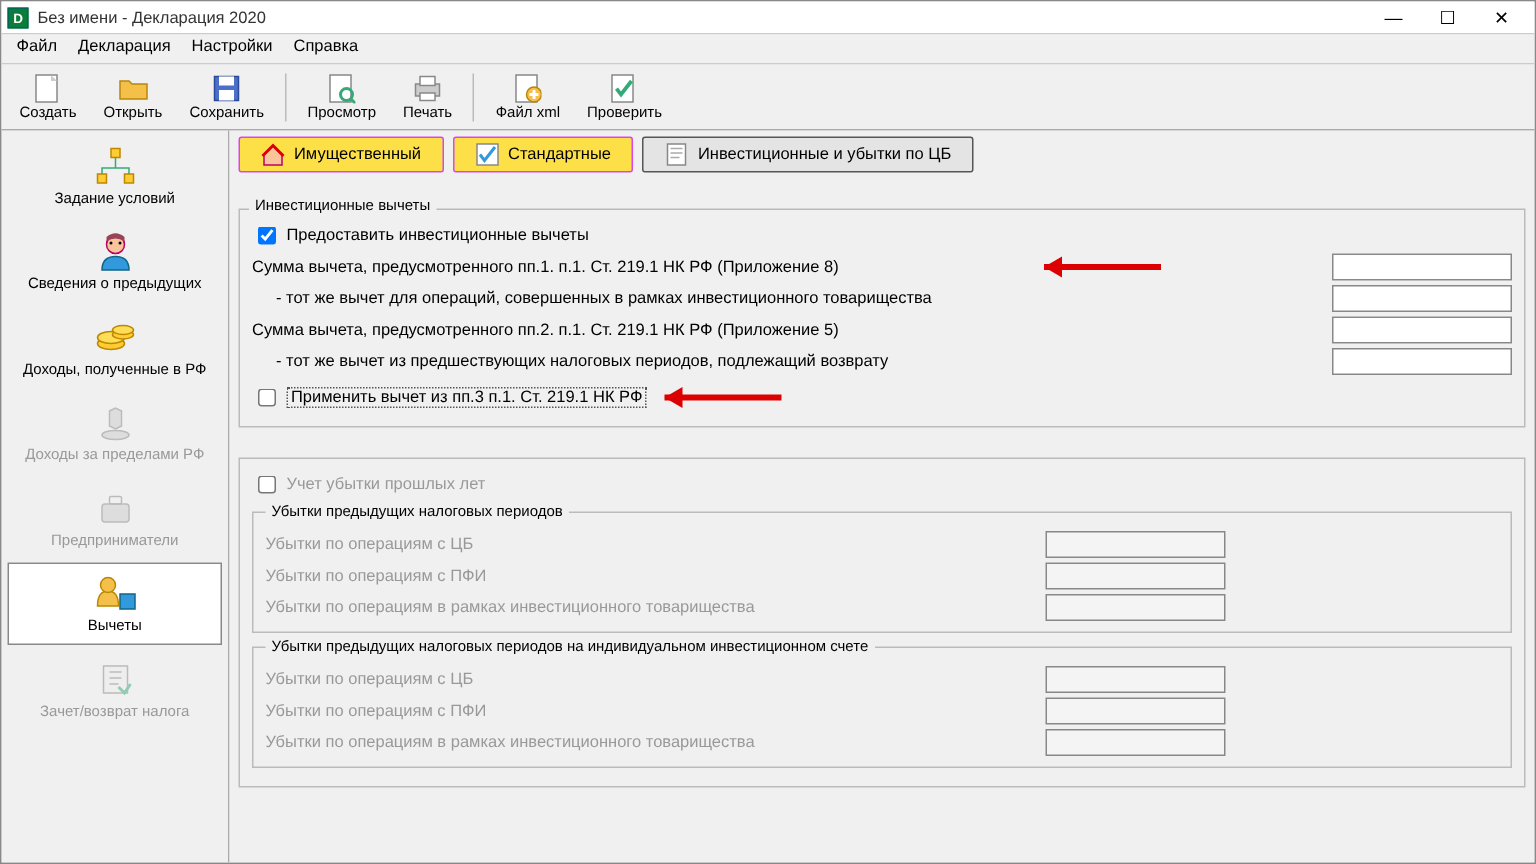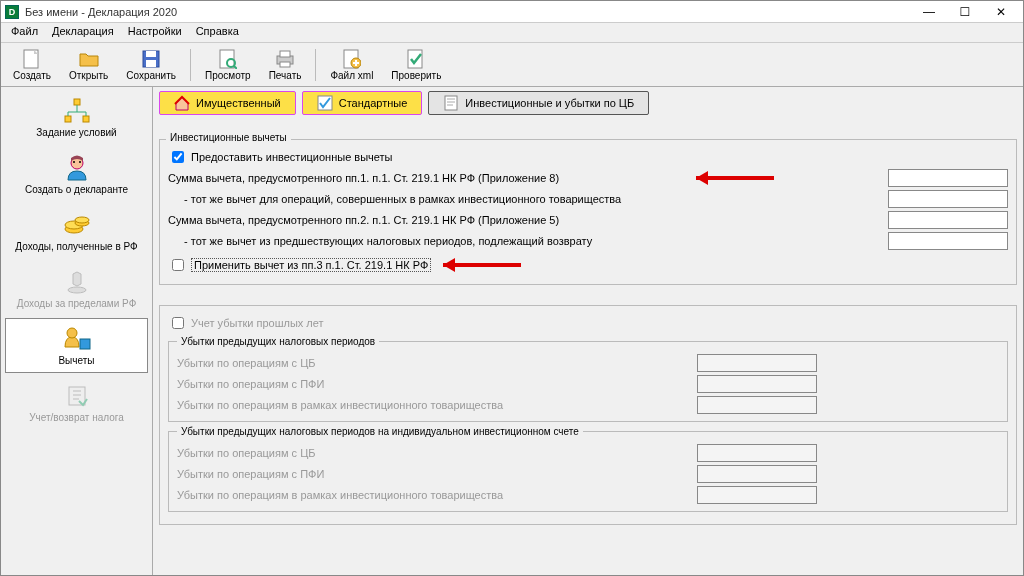--- a/index.html
+++ b/index.html
@@ -159,21 +159,21 @@
       <div class="sitem">
         <div class="ic">
             <svg width="26" height="26">
               <circle cx="13" cy="8" r="6" fill="#f9c49a" stroke="#b06"></circle>
               <path d="M4 25 Q4 16 13 16 Q22 16 22 25 Z" fill="#39d" stroke="#168"></path>
               <circle cx="10" cy="7" r="1" fill="#000"></circle>
               <circle cx="16" cy="7" r="1" fill="#000"></circle>
               <path d="M7 3 Q13 -2 19 3 L19 6 Q13 2 7 6 Z" fill="#945"></path>
             </svg>
           </div>
-        <div class="lbl">Создать о декларанте</div>
+        <div class="lbl">Сведения о предыдущих</div>
       </div>
       <div class="sitem">
         <div class="ic">
             <svg width="26" height="24">
               <ellipse cx="10" cy="16" rx="9" ry="4" fill="#fc3" stroke="#b80"></ellipse>
               <ellipse cx="10" cy="12" rx="9" ry="4" fill="#fd5" stroke="#b80"></ellipse>
               <ellipse cx="18" cy="10" rx="7" ry="3" fill="#fc3" stroke="#b80"></ellipse>
               <ellipse cx="18" cy="7" rx="7" ry="3" fill="#fd5" stroke="#b80"></ellipse>
             </svg>
           </div>
@@ -181,39 +181,48 @@
       </div>
       <div class="sitem disabled">
         <div class="ic">
             <svg width="22" height="24" opacity="0.5">
               <path d="M7 4 L11 2 L15 4 L15 14 L11 16 L7 14 Z" fill="#ccc" stroke="#888"></path>
               <ellipse cx="11" cy="20" rx="9" ry="3" fill="#ccc" stroke="#888"></ellipse>
             </svg>
           </div>
         <div class="lbl">Доходы за пределами РФ</div>
       </div>
+      <div class="sitem disabled">
+        <div class="ic">
+            <svg width="24" height="22" opacity="0.5">
+              <rect x="3" y="8" width="18" height="12" rx="2" fill="#ccc" stroke="#888"></rect>
+              <rect x="8" y="3" width="8" height="5" rx="1" fill="none" stroke="#888"></rect>
+            </svg>
+          </div>
+        <div class="lbl">Предприниматели</div>
+      </div>
       <div class="sitem active">
         <div class="ic">
             <svg width="30" height="24">
               <path d="M3 20 Q3 10 10 10 Q17 10 17 20 Z" fill="#f5c04a" stroke="#b80"></path>
               <circle cx="10" cy="6" r="5" fill="#f5c04a" stroke="#b80"></circle>
               <rect x="18" y="12" width="10" height="10" fill="#39d" stroke="#168"></rect>
             </svg>
           </div>
         <div class="lbl">Вычеты</div>
       </div>
       <div class="sitem disabled">
         <div class="ic">
             <svg width="22" height="24" opacity="0.5">
               <rect x="3" y="3" width="16" height="18" fill="#eee" stroke="#888"></rect>
               <path d="M7 7 L15 7 M7 11 L15 11 M7 15 L13 15" stroke="#888"></path>
               <path d="M13 17 L17 21 L21 15" stroke="#3a7" stroke-width="2" fill="none"></path>
             </svg>
           </div>
-        <div class="lbl">Учет/возврат налога</div>
+        <div class="lbl">Зачет/возврат налога</div>
       </div>
     </div>
 
     <div class="main">
       <div class="tabbar">
         <div class="tab">
           <div class="tic">
               <svg width="16" height="16">
                 <path d="M2 8 L8 2 L14 8 L14 15 L2 15 Z" fill="#f9c49a" stroke="#b06"></path>
                 <path d="M1 9 L8 2 L15 9" stroke="#d00" fill="none" stroke-width="2"></path>

